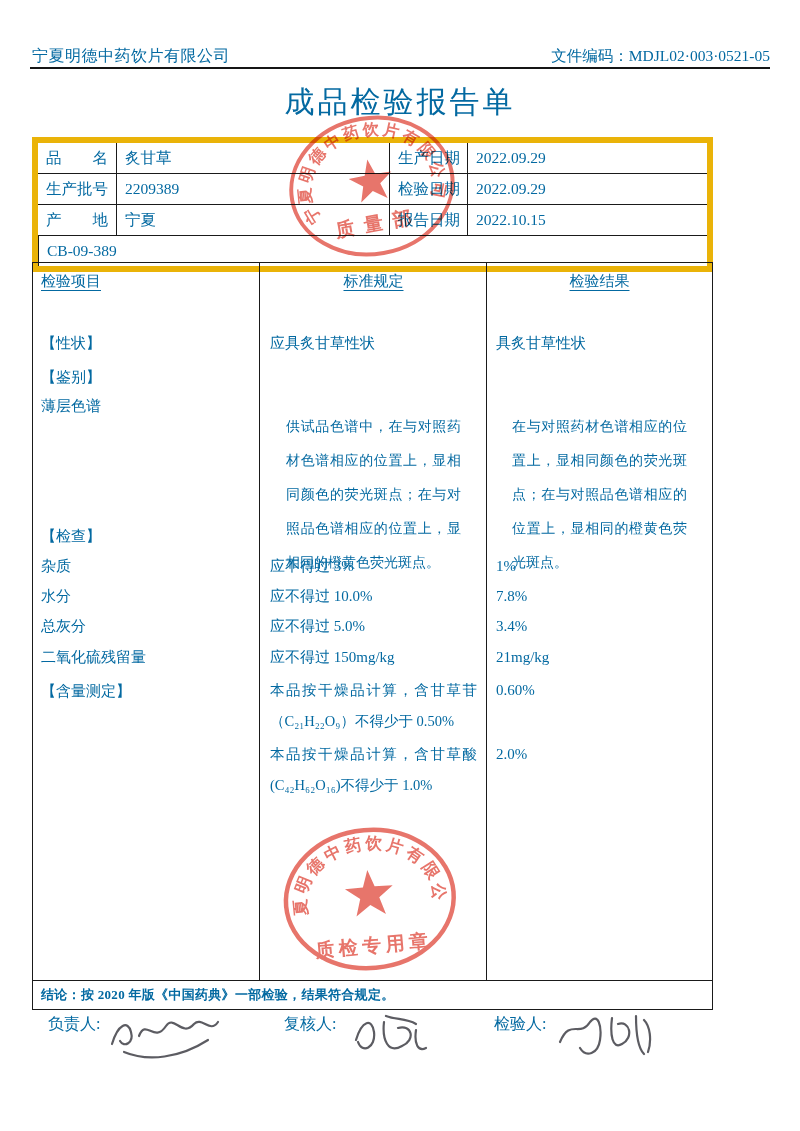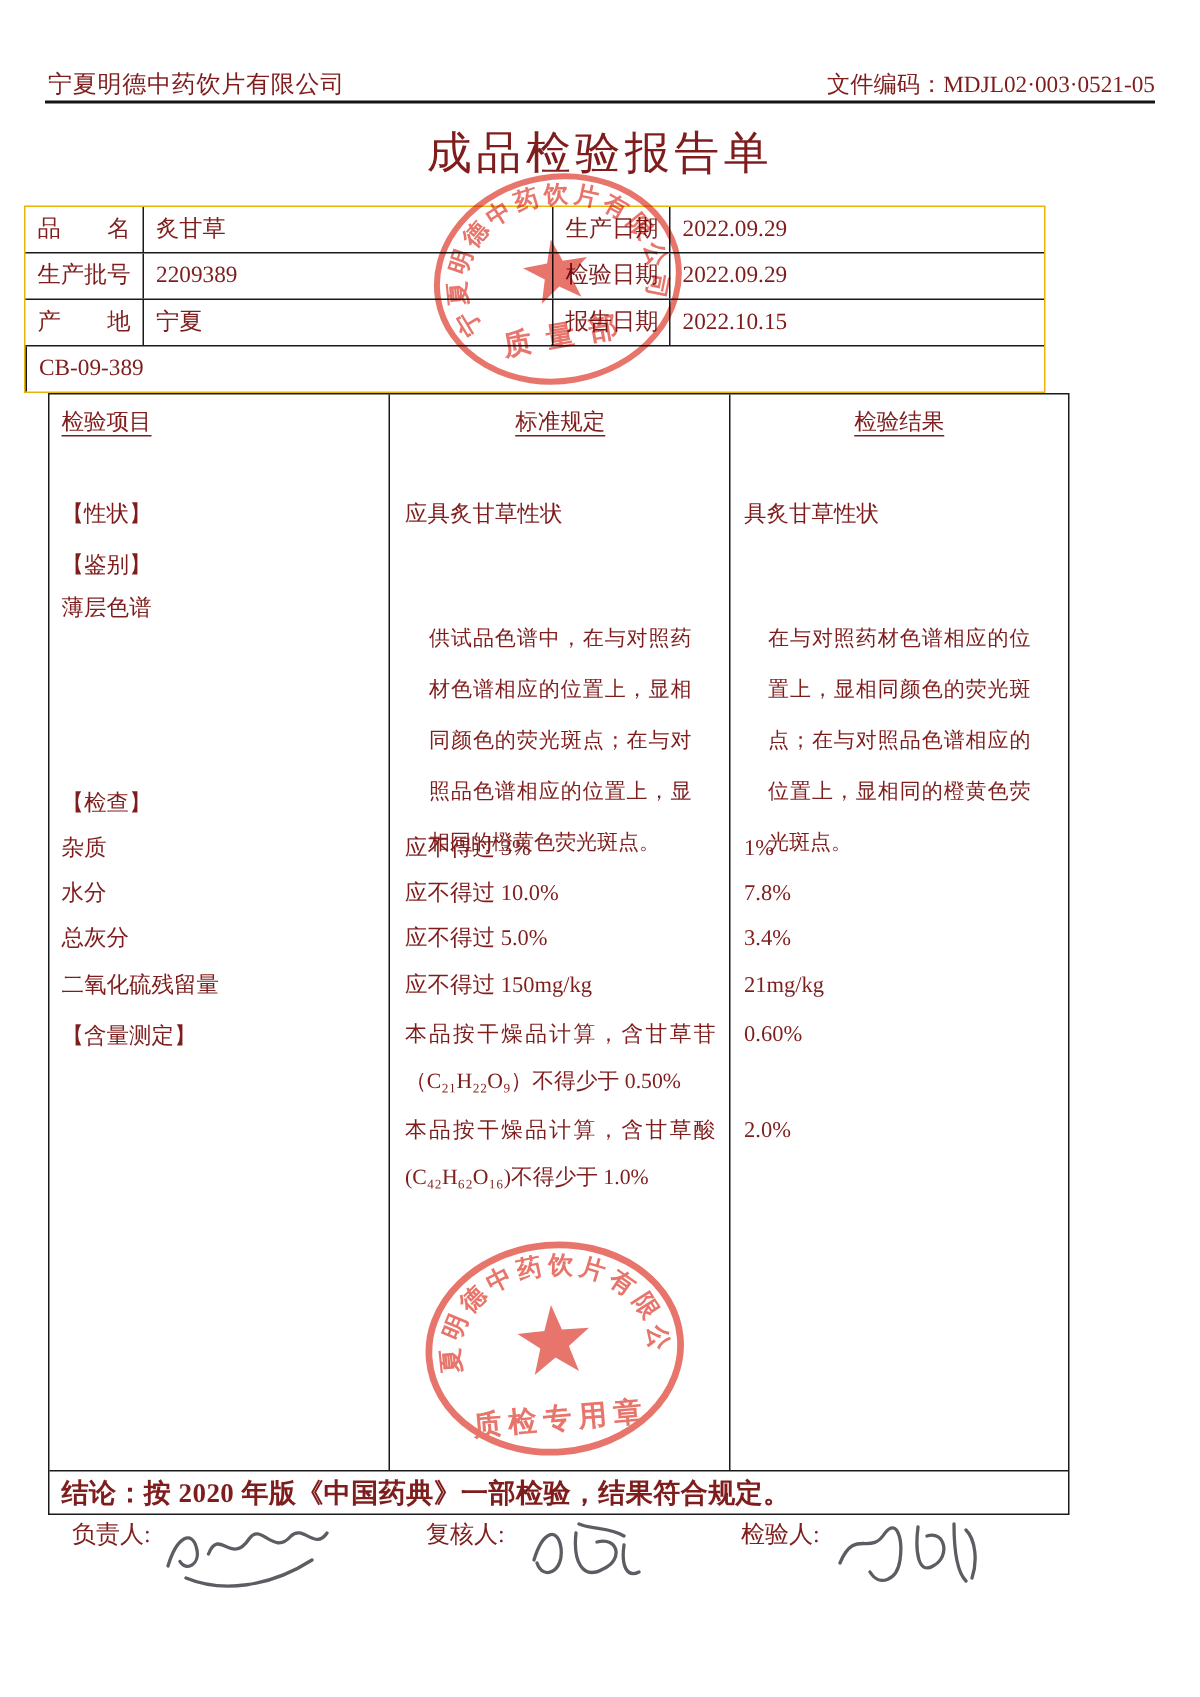--- a/index.html
+++ b/index.html
@@ -1,33 +1,33 @@
 <!DOCTYPE html>
 <html><head>
 <meta charset="utf-8">
 <style>
   html,body{margin:0;padding:0;background:#ffffff;}
   .page{
     position:relative;width:800px;height:1131px;background:#ffffff;
-    font-family:"Liberation Serif","DejaVu Serif",serif;color:#7f1d1d;
+    font-family:"Liberation Serif","DejaVu Serif",serif;color:#0369a1;
     overflow:hidden;
   }
   
   .hdr-company{position:absolute;left:32px;top:46px;font-size:16px;letter-spacing:.5px;}
   .hdr-code{position:absolute;right:30px;top:46px;font-size:15.5px;}
   .hdr-rule{position:absolute;left:30px;top:67px;width:740px;height:2px;background:#151515;}
   .doc-title{
     position:absolute;left:0;top:82px;width:800px;text-align:center;
     font-family:"Liberation Sans","DejaVu Sans",sans-serif;
     font-size:30px;font-weight:400;letter-spacing:3px;
   }
   
   .info-table{
-    position:absolute;left:16px;top:137px;width:681px;
-    border:1px solid #eab308;box-sizing:border-box;font-size:15.5px;
+    position:absolute;left:32px;top:137px;width:681px;
+    border:6px solid #eab308;box-sizing:border-box;font-size:15.5px;
   }
   .info-row{display:flex;height:30px;line-height:30px;}
   .info-row + .info-row{border-top:1px solid #1a1a1a;}
   .info-cell{box-sizing:border-box;padding:0 8px;white-space:nowrap;overflow:hidden;}
   .ic-label{width:78px;}
   .ic-value{width:273px;border-left:1px solid #1a1a1a;}
   .ic-label2{width:78px;border-left:1px solid #1a1a1a;}
   .ic-value2{flex:1;border-left:1px solid #1a1a1a;}
   .ic-repno-label{width:351px;}
   .ic-repno-value{flex:1;border-left:1px solid #1a1a1a;}
@@ -57,21 +57,21 @@
     text-align:justify;
   }
   .r-line30{height:30px;line-height:30px;}
   .r-so2{height:32px;line-height:32px;}
   .r-hl{height:132px;}
   .r-hl .mc1{line-height:32px;padding-top:2px;}
   .r-hl .half{height:64px;box-sizing:border-box;padding-top:2px;font-size:14.5px;line-height:31px;text-align:justify;}
   .r-hl .mc3 .half{text-align:left;font-size:15px;}
   .r-stamp-space{height:175px;}
   .r-concl{height:29px;border-top:1px solid #1a1a1a;line-height:28px;}
-  .r-concl .concl-text{padding-left:8px;font-size:18px;font-weight:600;letter-spacing:.3px;}
+  .r-concl .concl-text{padding-left:8px;font-size:13px;font-weight:600;letter-spacing:.3px;}
   
   .sign-row{position:absolute;left:16px;top:1012px;width:800px;height:70px;font-size:16px;}
   .sign-block{position:absolute;top:0;display:flex;align-items:flex-start;}
   .sb1{left:32px;} .sb2{left:268px;} .sb3{left:478px;}
   .sign-label{line-height:24px;white-space:nowrap;}
   .sig-svg{margin-left:6px;margin-top:-2px;}
   .sig-path{stroke:#3f3f46;stroke-width:2.2;fill:none;stroke-linecap:round;stroke-linejoin:round;opacity:.85;}
   
   .stamp{position:absolute;pointer-events:none;mix-blend-mode:multiply;opacity:.82;}
   .stamp-top{left:277px;top:104px;transform:rotate(-10deg);}

